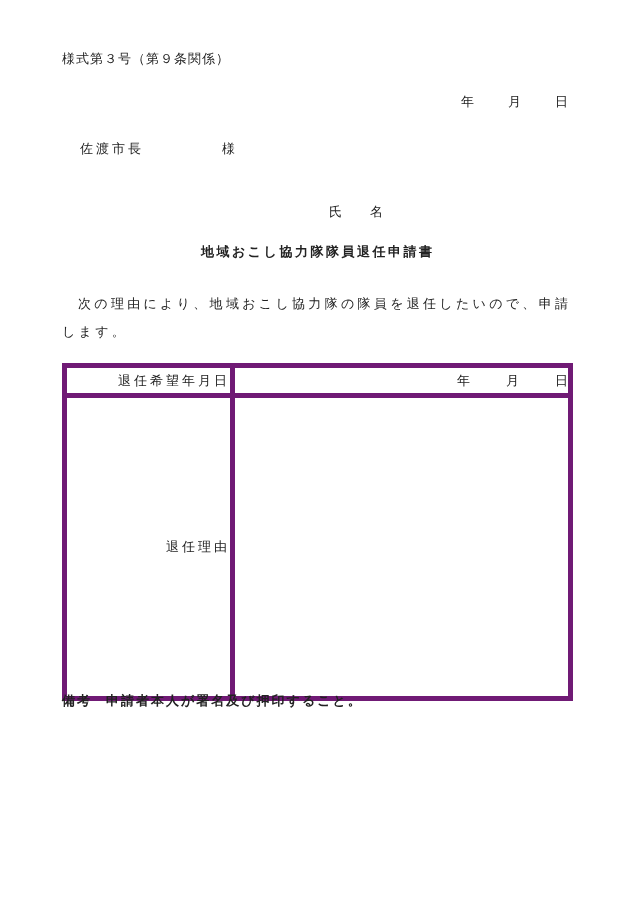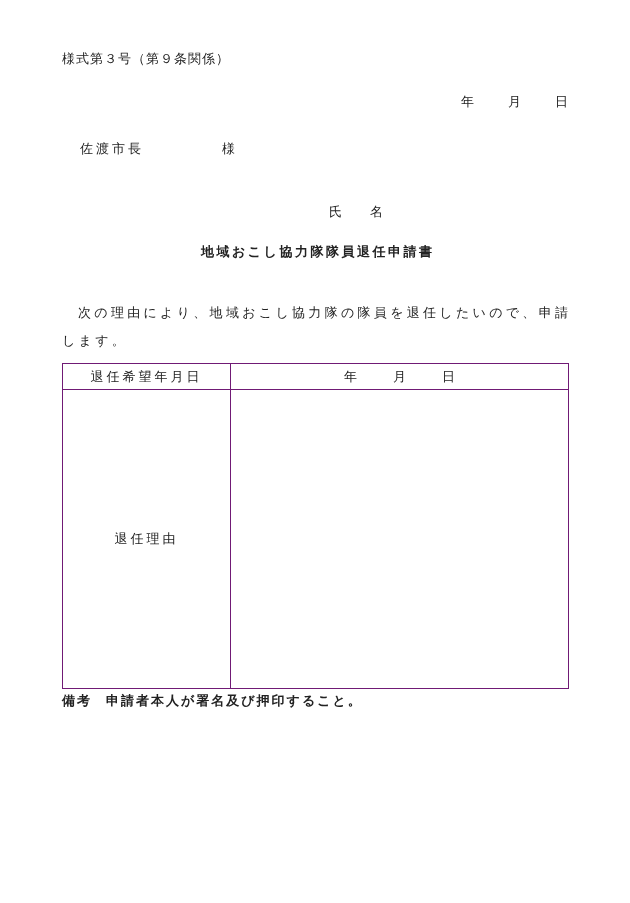--- a/index.html
+++ b/index.html
@@ -27,39 +27,39 @@
 
     #addressee { left: 80px; top: 128px; margin-top: 12px; }
     #addressee .gap { display: inline-block; width: 78px; }
 
     #applicant-name { left: 329px; top: 203px; }
     #applicant-name .gap { display: inline-block; width: 28px; }
 
     #doc-title { left: 201px; top: 243px; letter-spacing: 2.5px; font-weight: bold; }
 
     #body-text {
-      left: 62px; top: 299px;
+      left: 62px; top: 290px;
       width: 510px;
       white-space: normal;
       line-height: 28px;
       letter-spacing: 3.3px;
       text-indent: 16px;
     }
 
     #form-table {
       position: absolute;
       left: 62px; top: 363px;
       width: 506px; height: 325px;
       border-collapse: collapse;
       table-layout: fixed;
     }
     #form-table td {
-      border: 1px solid #701a75;
+      border: 5px solid #701a75;
       padding: 0;
-      text-align: center;
+      text-align: right;
       vertical-align: middle;
     }
     #form-table col.c1 { width: 168px; }
     #form-table col.c2 { width: 338px; }
     #form-table tr.r1 td { height: 25px; }
     #form-table tr.r2 td { height: 298px; }
     .date-cell span { display: inline-block; }
     .date-cell .date-gap { width: 36px; }
 
     #remarks { left: 62px; top: 692px; letter-spacing: 2px; font-weight: bold; }

